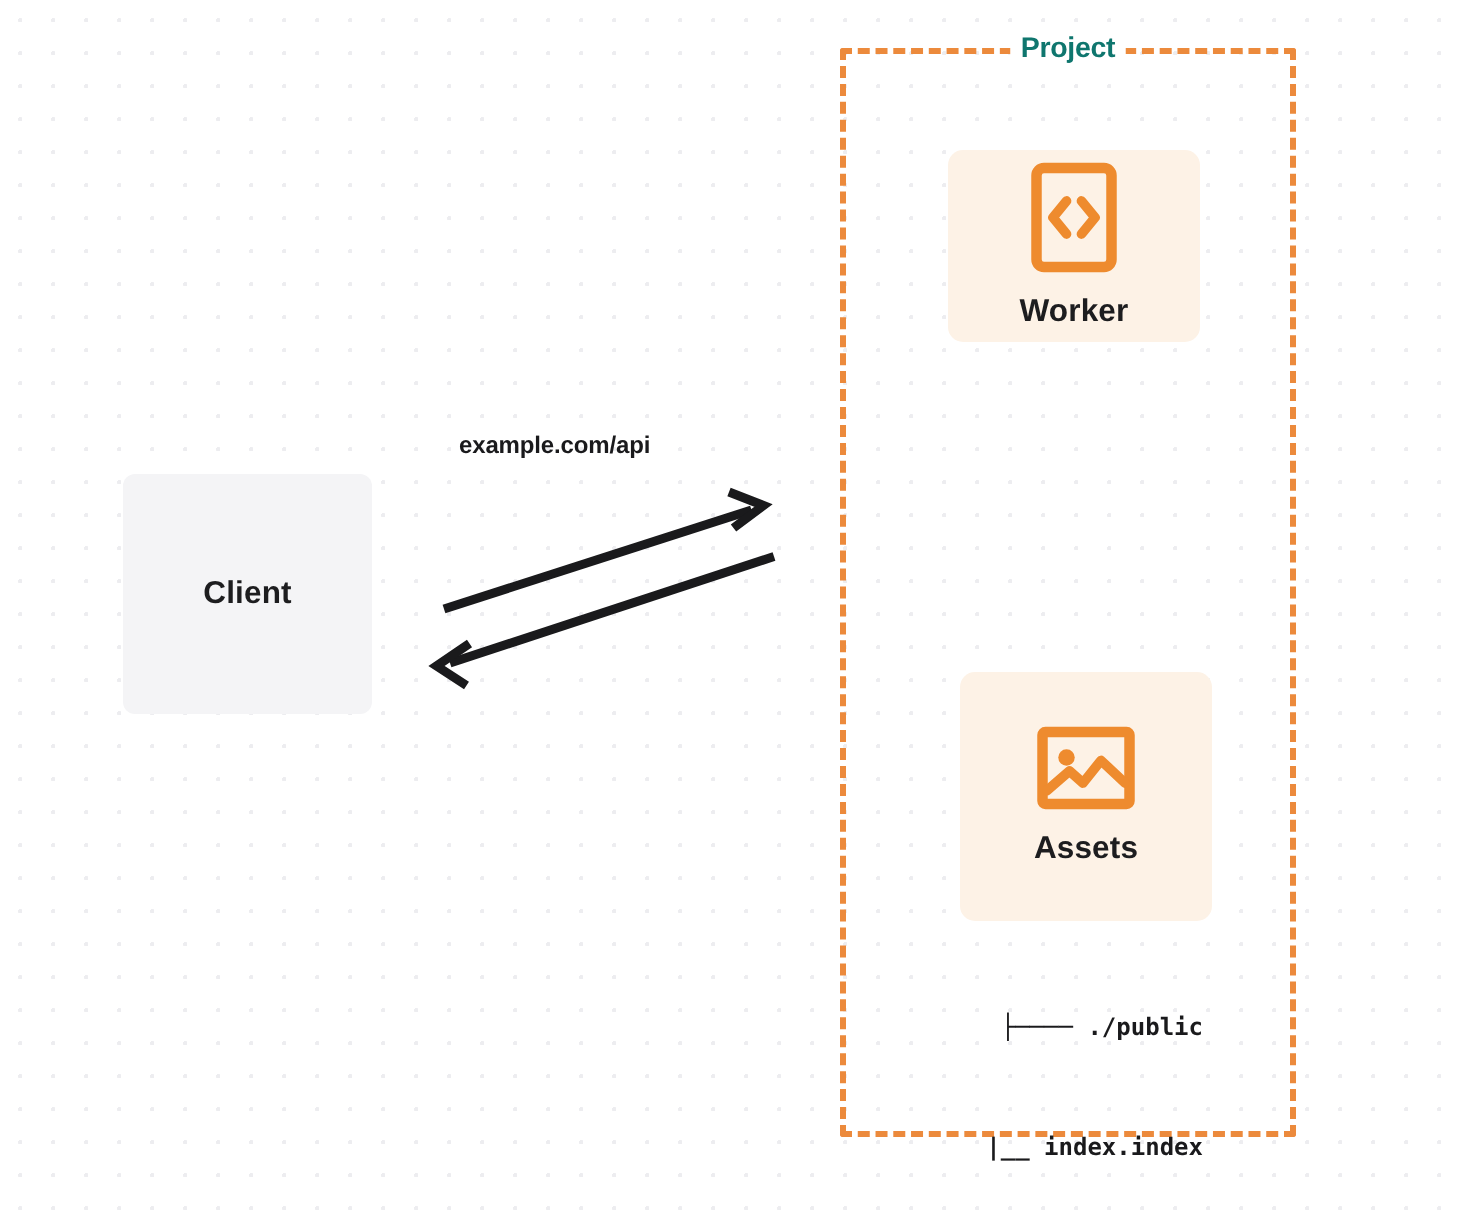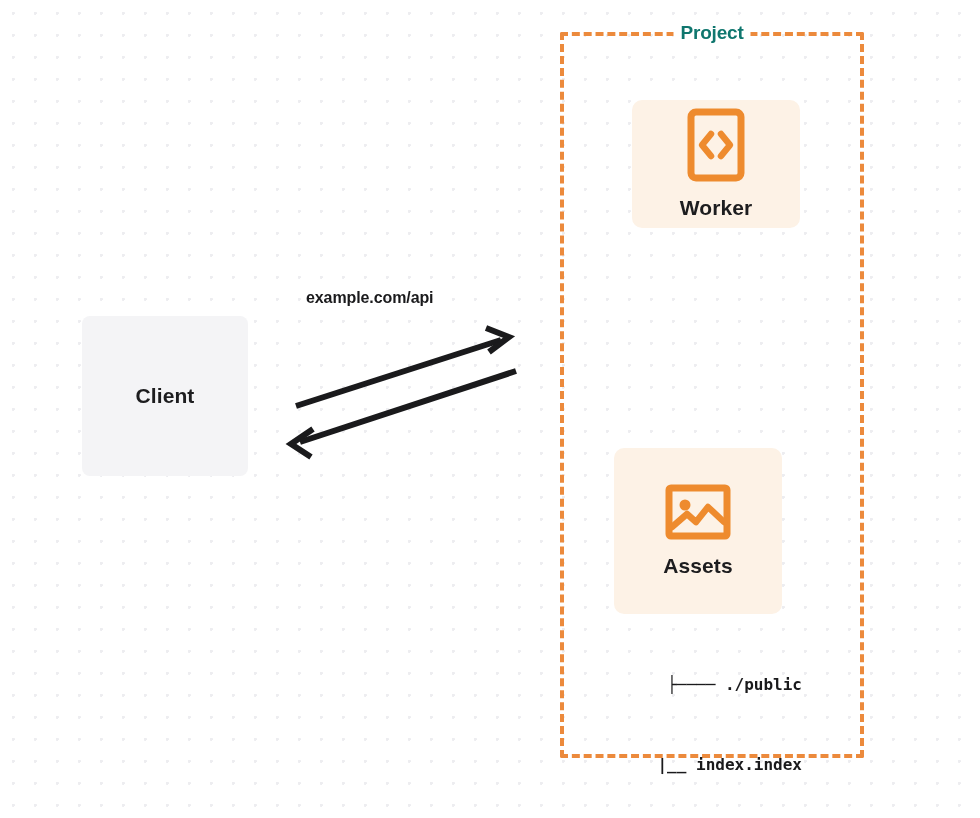--- a/index.html
+++ b/index.html
@@ -101,21 +101,21 @@
     align-items: center;
     justify-content: center;
   }
   .card-worker {
     left: 632px;
     top: 100px;
     width: 168px;
     height: 128px;
   }
   .card-assets {
-    left: 614px;
+    left: 640px;
     top: 448px;
     width: 168px;
     height: 166px;
   }
   .card-icon {
     display: block;
     margin-bottom: 14px;
   }
   .card-label {
     font-size: 21px;

